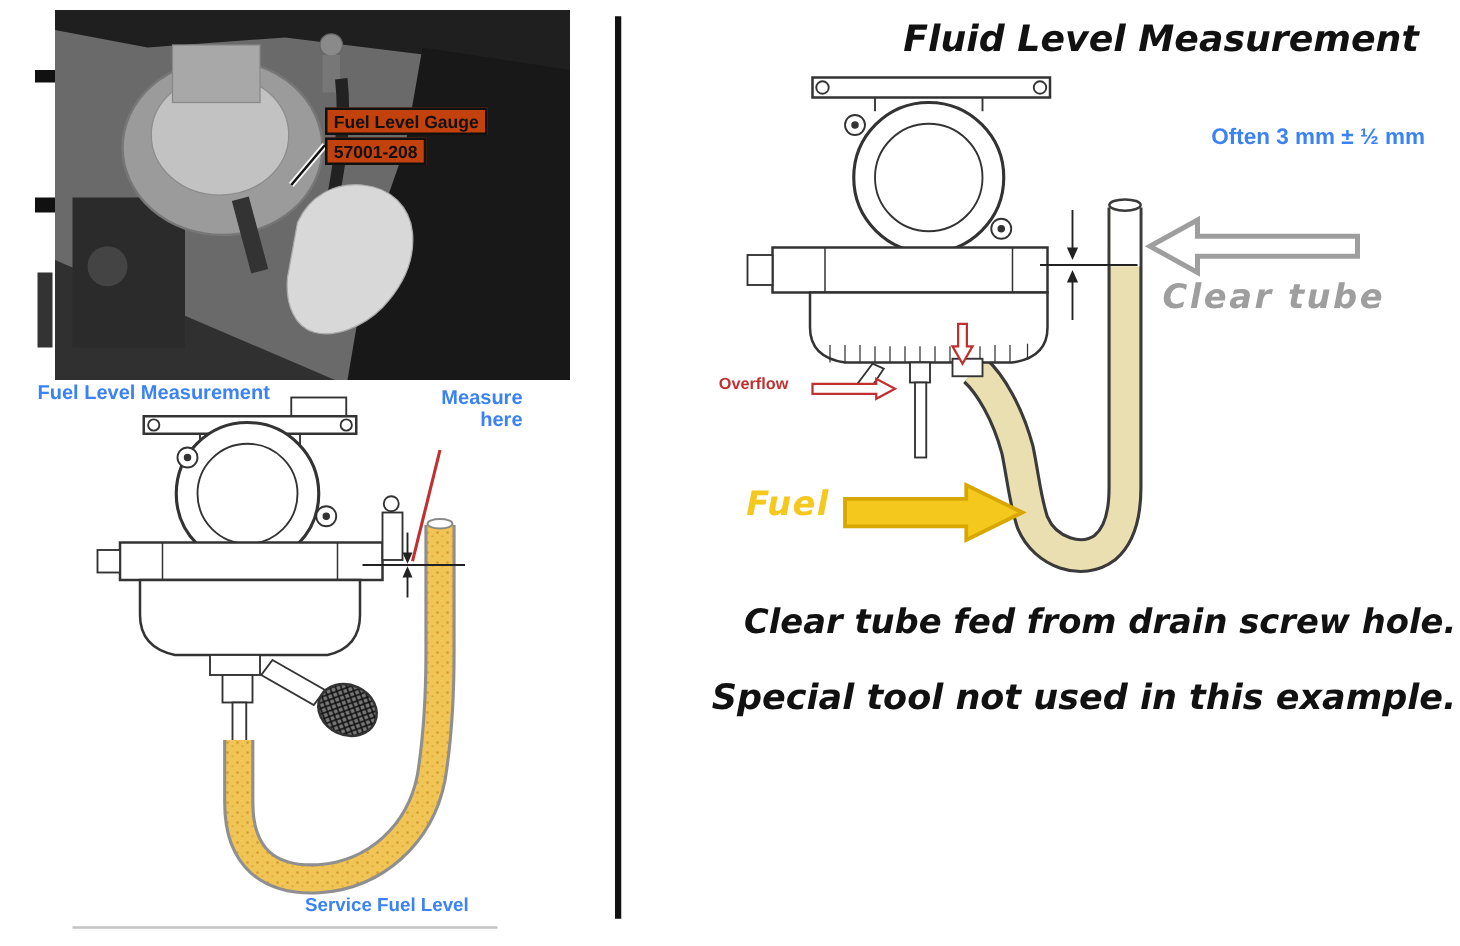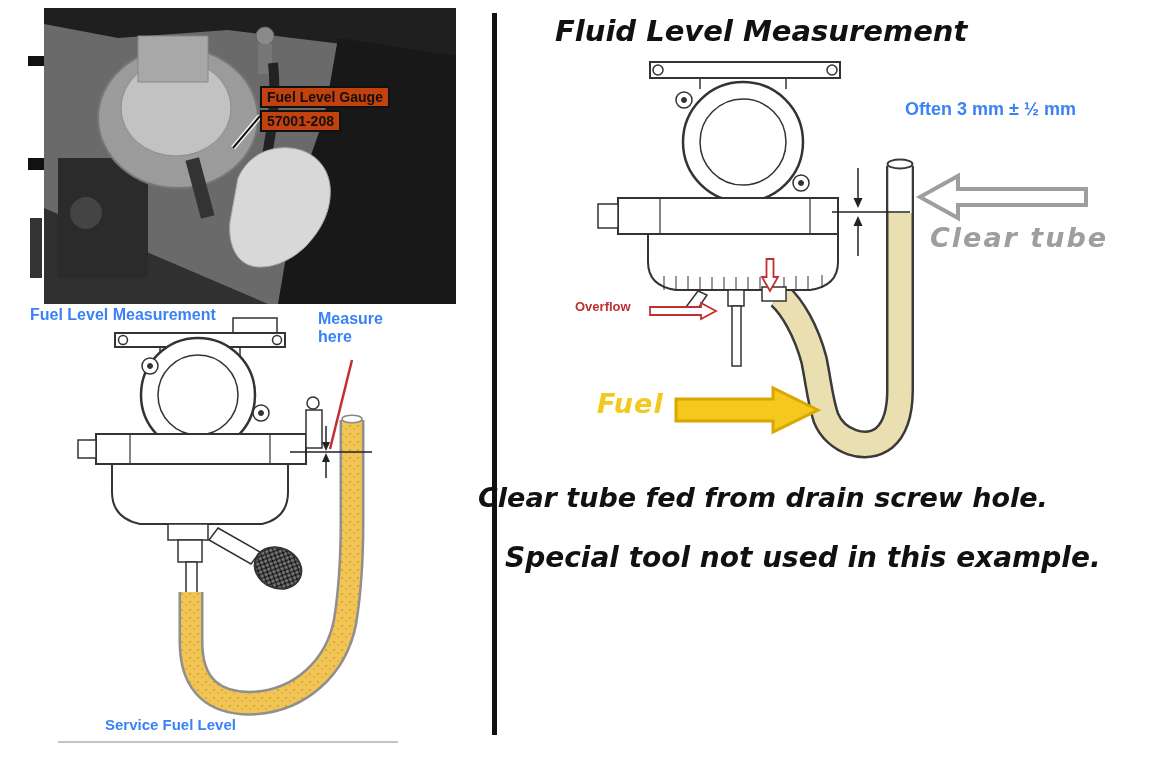--- a/index.html
+++ b/index.html
@@ -8,21 +8,21 @@
     --annotation-red:#c03030;
     --label-gray:#9e9e9e;
     --fuel-yellow:#f5c81e;
   }
   html,body{margin:0;padding:0;background:#fff}
   .page{position:relative;width:1168px;height:757px;background:#fff;overflow:hidden;
         font-family:"Liberation Sans",sans-serif;}
   .abs{position:absolute}
   .manual{font-family:"Liberation Sans",sans-serif;font-weight:bold;color:#3b82f6}
   .comic{font-family:"DejaVu Sans",sans-serif;font-weight:bold;font-style:italic;color:#111}
-  .center{text-align:left}
+  .center{text-align:right}
   .gray-text{color:var(--label-gray)}
   .red-text{color:var(--annotation-red);font-family:"Liberation Sans",sans-serif;font-weight:bold}
   .fuel-text{color:var(--fuel-yellow)}
   .gauge-box{background:#c2410c;border:2px solid #111;padding:0 5px;width:max-content;
              font:bold 14px "Liberation Sans",sans-serif;color:#111;line-height:1.3;white-space:nowrap}
   .divider{background:#111}
   .red-stroke{stroke:var(--annotation-red)}
   .gray-stroke{stroke:var(--label-gray)}
   .fuel-fill{fill:var(--fuel-yellow)}
   .tube-left-fill{fill:var(--tube-yellow-left)}
@@ -148,21 +148,21 @@
   </div>
 
   <div class="abs comic gray-text" style="left:930px;top:222px;font-size:27px;letter-spacing:2px">Clear tube</div>
 
   <div class="abs red-text" style="left:746px;top:243px;font-size:13px">Drain</div>
 
   <div class="abs red-text" style="left:575px;top:299px;font-size:13px">Overflow</div>
 
   <div class="abs comic fuel-text" style="left:597px;top:388px;font-size:27px;letter-spacing:1px">Fuel</div>
 
-  <div class="abs comic center" style="left:478px;top:482px;width:660px;font-size:27px">Clear tube fed from drain screw hole.</div>
+  <div class="abs comic center" style="left:505px;top:482px;width:660px;font-size:27px">Clear tube fed from drain screw hole.</div>
   <div class="abs comic center" style="left:505px;top:541px;width:660px;font-size:28px">Special tool not used in this example.</div>
 
   <svg class="abs" style="left:540px;top:55px" width="420" height="410" viewBox="0 0 420 410">
     <g>
       <path d="M240,241 C252,252 266,275 274,305 C279,330 280,345 286,363 C296,387 326,397 344,383 C356,373 360,355 360,335 L360,111" fill="none" stroke="#3a3a3a" stroke-width="28"></path>
       <path d="M240,241 C252,252 266,275 274,305 C279,330 280,345 286,363 C296,387 326,397 344,383 C356,373 360,355 360,335 L360,111" fill="none" class="tube-right-inner" stroke-width="23"></path>
       <path d="M360,158 L360,110" fill="none" stroke="#fff" stroke-width="23"></path>
     </g>
 
     <g fill="#fff" stroke="#333">

